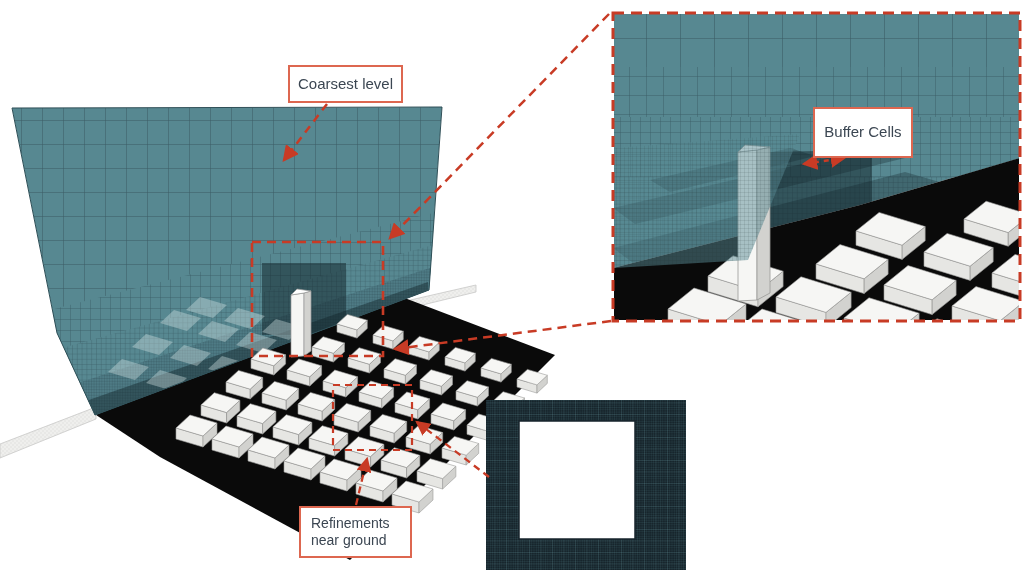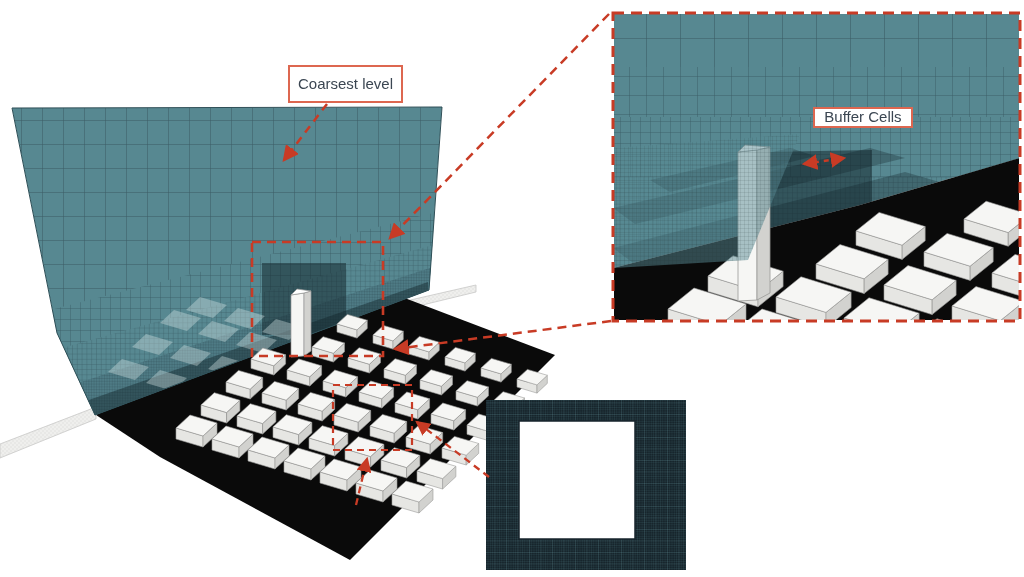--- a/index.html
+++ b/index.html
@@ -4,21 +4,21 @@
 <style>
   html,body{margin:0;padding:0;background:#ffffff;}
   .stage{position:relative;width:1024px;height:577px;background:#fff;overflow:hidden;
          font-family:"Liberation Sans",sans-serif;border-radius:12px;}
   .stage svg{position:absolute;left:0;top:0;}
   .callout{position:absolute;background:#ffffff;border:2px solid #dd6750;color:#3b4652;
            display:flex;align-items:center;justify-content:center;box-sizing:border-box;
            font-size:15px;line-height:1.25;z-index:5;}
   .callout.small{font-size:14px;justify-content:flex-start;padding-left:10px;padding-right:6px;}
   #coarsest-label{left:288px;top:65px;width:115px;height:38px;}
-  #buffer-label{left:813px;top:107px;width:100px;height:21px;}
+  #buffer-label{left:813px;top:107px;width:100px;height:51px;}
   #refine-label{left:299px;top:506px;width:113px;height:52px;}
 </style>
 </head>
 <body>
 
 <div class="stage">
 
 <svg width="1024" height="577" viewBox="0 0 1024 577">
   <defs>
     <marker id="arrow" viewBox="0 0 10 10" refX="8.5" refY="5" markerWidth="6.5" markerHeight="6.5" orient="auto-start-reverse">
@@ -357,14 +357,17 @@
     <line x1="489" y1="477" x2="417" y2="422" stroke-width="2.3" stroke-dasharray="7 5" marker-end="url(#arrow)" stroke="#c83b25"></line>
   </g>
 </svg>
 
 <div class="callout" id="coarsest-label">
   <span>Coarsest level</span>
 </div>
 <div class="callout" id="buffer-label">
   <span>Buffer Cells</span>
 </div>
-
+<div class="callout small" id="refine-label">
+  <span>Refinements near ground</span>
 </div>
 
+</div>
+
 </body></html>

